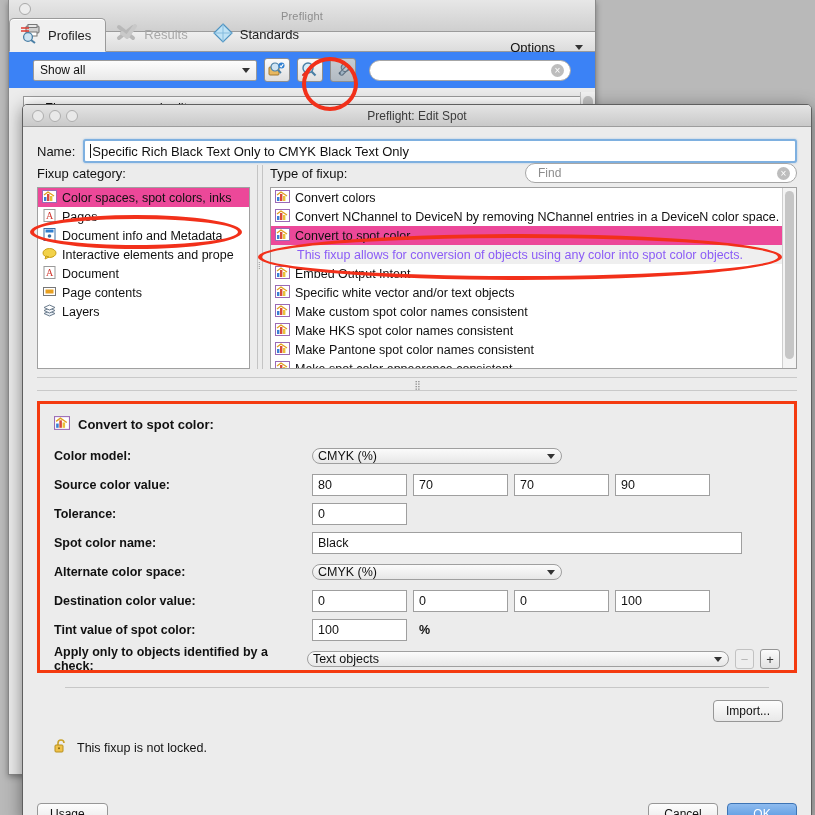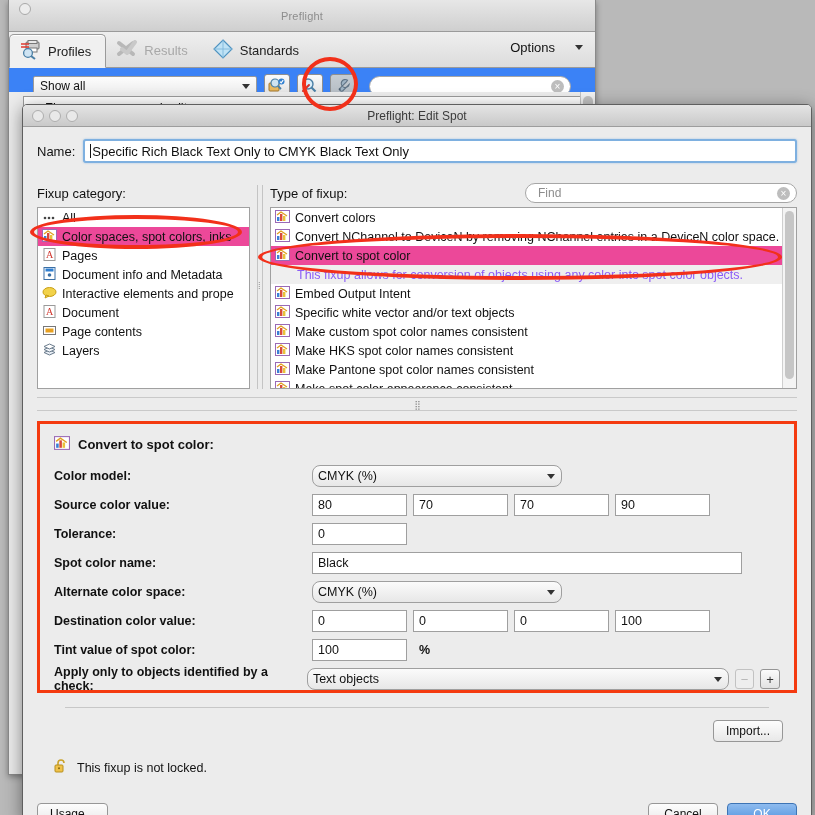--- a/index.html
+++ b/index.html
@@ -29,21 +29,21 @@
   }
   .pf-title { font-size: 11px; color: #8d8d8d; letter-spacing: .2px; }
   .pf-closebtn {
     position: absolute; left: 10px; top: 3px;
     width: 12px; height: 12px; border-radius: 50%;
     border: 1px solid #a9a9a9; background: #ededed;
   }
 
   
   .pf-tabbar {
-    height: 36px; position: relative;
+    height: 20px; position: relative;
     background: linear-gradient(to bottom,#efefef,#dcdcdc);
     border-bottom: 1px solid #9a9a9a;
     display: flex; align-items: flex-end;
   }
   .pf-tab {
     display: flex; align-items: center; gap: 6px;
     height: 34px; padding: 0 14px 0 10px;
     font-size: 13px; color: #222;
   }
   .pf-tab.active {
@@ -136,21 +136,21 @@
   }
   .dlg-title { font-size: 12px; color: #3b3b3b; }
   .dots { position: absolute; left: 9px; top: 5px; display: flex; gap: 5px; }
   .dots i {
     width: 12px; height: 12px; border-radius: 50%;
     border: 1px solid #aeaeae; background: #e9e9e9; display: block;
   }
 
   .dlg-inner { padding: 12px 14px 0 14px; position: relative; height: 694px; }
 
-  .namerow { display: flex; align-items: center; gap: 8px; margin-bottom: 22px; }
+  .namerow { display: flex; align-items: center; gap: 8px; margin-bottom: 2px; }
   .namerow label { font-size: 13px; color: #111; }
   .name-input {
     flex: 1; height: 24px; background: #fff;
     border: 2px solid #7eb0e0; border-radius: 3px;
     display: flex; align-items: center; padding: 0 5px;
     font-size: 13px; color: #111;
     box-shadow: 0 0 2px rgba(100,160,220,.6);
   }
   .name-input .caretbar {
     display:inline-block; width:1px; height:14px; background:#111; margin-right:1px;
@@ -225,21 +225,21 @@
   .frow { display: flex; align-items: center; margin-bottom: 7px; height: 22px; }
   .frow .lab { font-size: 12.5px; color: #111; font-weight: bold; width: 258px; }
   .fld {
     height: 22px; background: #fff; border: 1px solid #9f9f9f;
     display: flex; align-items: center; padding: 0 5px;
     font-size: 12.5px; color: #111;
   }
   .fld.num { width: 95px; margin-right: 6px; }
   .fld.wide { width: 430px; }
   .dd {
-    height: 22px; background: linear-gradient(to bottom,#fbfbfb,#e7e7e7);
+    height: 16px; background: linear-gradient(to bottom,#fbfbfb,#e7e7e7);
     border: 1px solid #9f9f9f; border-radius: 8px;
     display: flex; align-items: center; padding: 0 5px;
     font-size: 12.5px; color: #111; position: relative;
   }
   .dd .caret-dn { position: absolute; right: 6px; }
   .dd.w250 { width: 250px; }
   .dd.w430 { width: 430px; }
   .pct { font-size: 12.5px; color: #111; margin-left: 6px; font-weight: bold;}
   .pmbtn {
     width: 20px; height: 20px; margin-left: 6px;
@@ -392,30 +392,20 @@
           <span class="caretbar"></span>
           <span>Specific Rich Black Text Only to CMYK Black Text Only</span>
         </div>
       </div>
 
       <div class="cols">
         <div class="col-left">
           <div class="col-hdr">Fixup category:</div>
           <div class="listbox">
 
-            <div class="li">
-              <span>
-                <svg width="15" height="13" viewBox="0 0 15 13">
-                    <circle cx="3" cy="8" r="1.3" fill="#444"></circle>
-                    <circle cx="7" cy="8" r="1.3" fill="#444"></circle>
-                    <circle cx="11" cy="8" r="1.3" fill="#444"></circle>
-                  </svg>
-              </span>
-              <span>All</span>
-            </div>
 
             <div class="li sel">
               <span>
                 <svg width="15" height="13" viewBox="0 0 15 13">
                   <rect x="0.5" y="0.5" width="14" height="12" fill="#fff" stroke="#9a6ab5"></rect>
                   <rect x="2" y="7" width="2.4" height="4" fill="#3a7fd5"></rect>
                   <rect x="5" y="4" width="2.4" height="7" fill="#d84a3a"></rect>
                   <rect x="8" y="6" width="2.4" height="5" fill="#e8c23a"></rect>
                   <path d="M2 5 L6 2 L12 6" stroke="#e0a020" stroke-width="1.3" fill="none"></path>
                 </svg>

